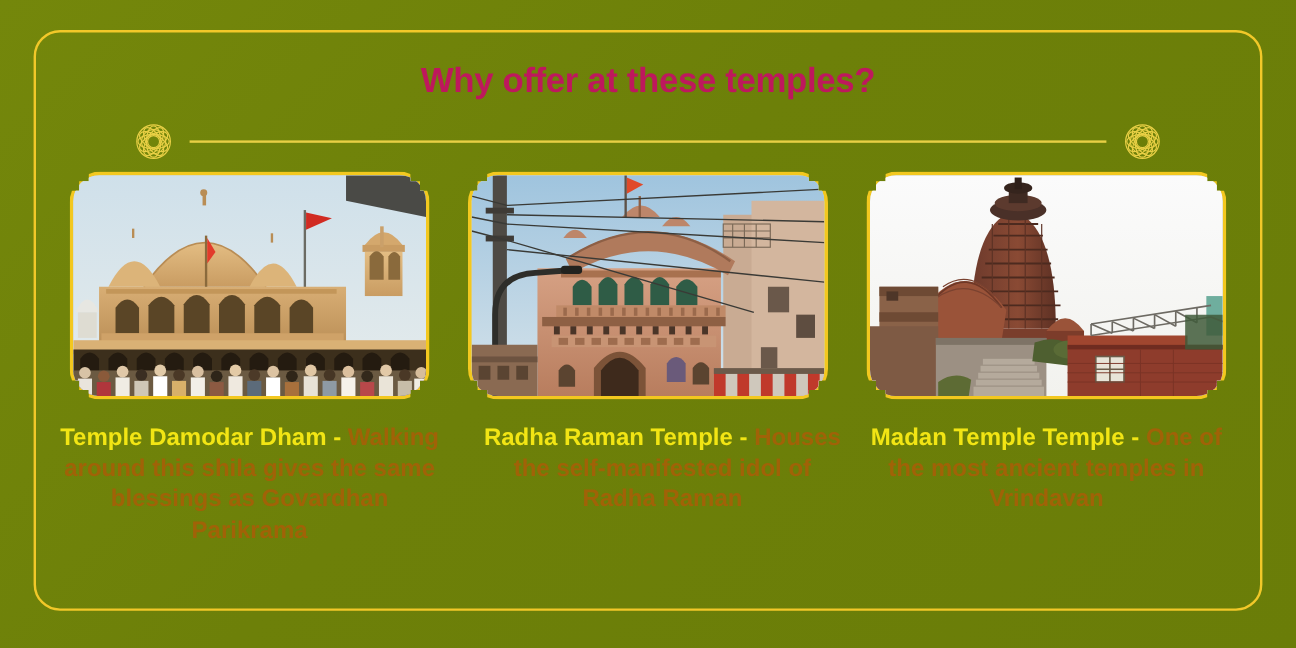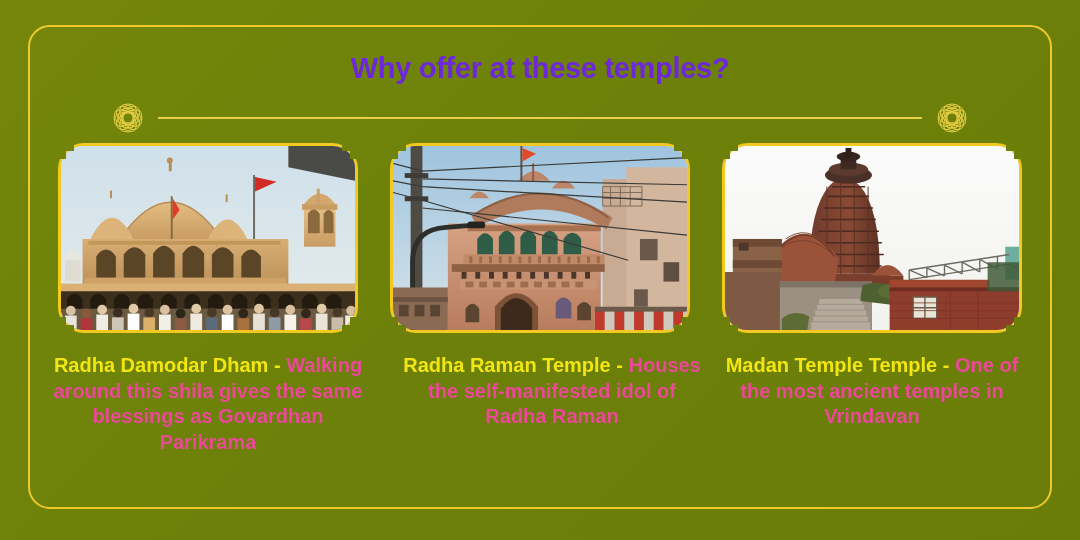--- a/index.html
+++ b/index.html
@@ -28,21 +28,21 @@
     border-radius: 22px;
   }
 
   
   #slide-title {
     position: absolute;
     left: 0;
     top: 52px;
     width: 1080px;
     text-align: center;
-    color: #6d28d9;
+    color: #be185d;
     font-size: 29px;
     font-weight: bold;
     letter-spacing: -0.3px;
     white-space: nowrap;
   }
 
   
   #divider {
     position: absolute;
     left: 110px;
@@ -120,21 +120,21 @@
   .caption {
     margin-top: 20px;
     text-align: center;
     font-size: 20px;
     font-weight: bold;
     line-height: 1.28;
     color: #ffffff;
     width: 320px;
   }
   .caption .temple-name { color: #f2e514; }
-  .caption .temple-desc { color: #ec4899; }
+  .caption .temple-desc { color: #a16207; }
 
   .card:nth-child(1) .caption { width: 330px; }
   .card:nth-child(2) .caption { width: 300px; margin-left: 24px; }
   .card:nth-child(3) .caption { width: 320px; }
 </style>
 </head>
 <body>
 
 <div id="slide-frame"></div>
 
@@ -294,21 +294,21 @@
               <rect x="260" y="173" width="12" height="17" fill="#eae4d8"></rect>
             <circle cx="282" cy="172" r="5" fill="#4a3826"></circle>
               <rect x="276" y="177" width="12" height="13" fill="#c7bda8"></rect>
             <circle cx="296" cy="170" r="5" fill="#d6bd9b"></circle>
               <rect x="290" y="175" width="12" height="15" fill="#f0ece2"></rect>
           </g>
         </svg>
       </div>
     </div>
     <div class="caption">
-      <span class="temple-name">Radha Damodar Dham -</span>
+      <span class="temple-name">Temple Damodar Dham -</span>
       <span class="temple-desc">Walking around this shila gives the same blessings as Govardhan Parikrama</span>
     </div>
   </div>
 
   <div class="card">
     <div class="photo-frame">
       <div class="photo-inner">
         <svg viewBox="0 0 300 190" preserveAspectRatio="none">
           <defs>
             <linearGradient id="sky2" x1="0" y1="0" x2="0" y2="1">

